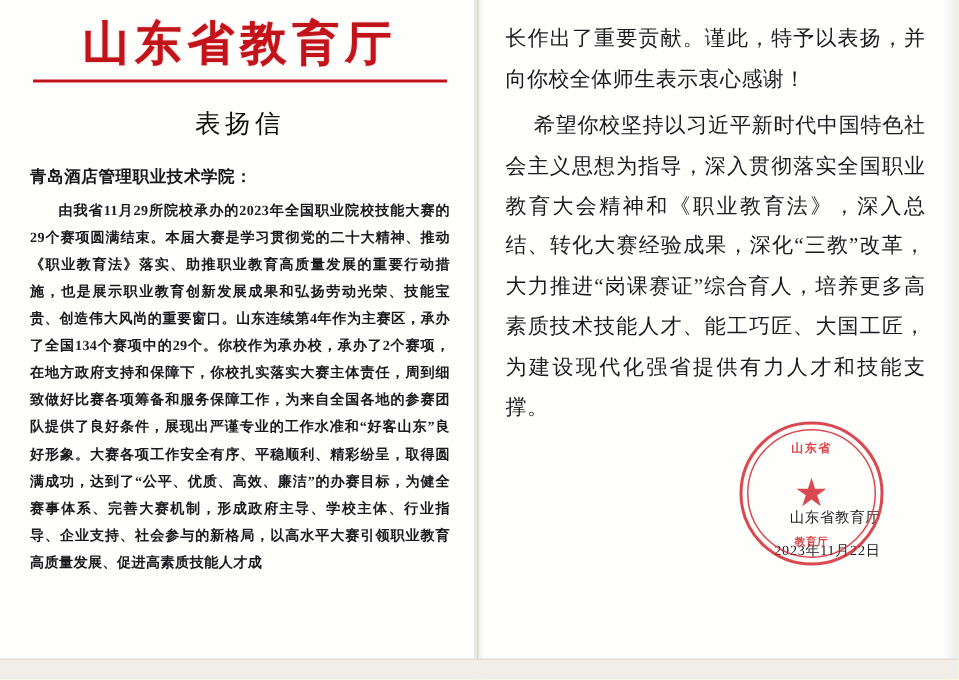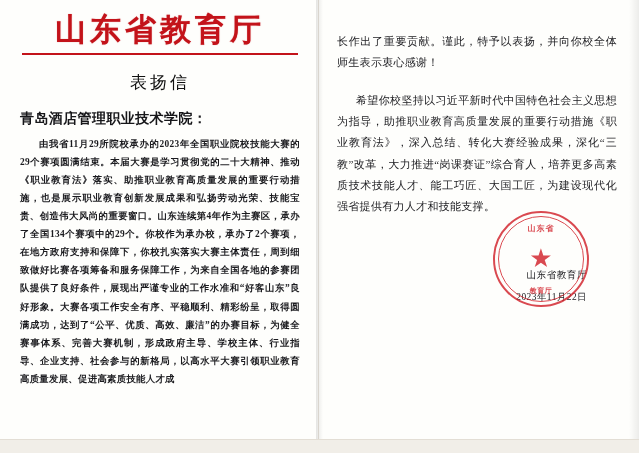--- a/index.html
+++ b/index.html
@@ -61,44 +61,44 @@
   .doc-title {
     text-align: center;
     font-size: 17px;
     font-weight: normal;
     color: #111;
     letter-spacing: 3px;
     margin: 10px 0 16px 0;
     font-family: "DejaVu Serif", serif;
   }
   .salutation {
-    font-size: 14px;
+    font-size: 11px;
     color: #17171a;
     font-weight: bold;
     margin: 0 0 7px 0;
     letter-spacing: 0.4px;
   }
   p.body-text {
     font-size: 9.4px;
     line-height: 1.92;
     color: #1b1b1f;
     margin: 0 0 3px 0;
     text-align: justify;
     text-justify: inter-ideograph;
     letter-spacing: 0.3px;
     font-weight: bold;
   }
   p.indent {
     text-indent: 19px;
   }
   .right-tail {
-    font-size: 11px;
+    font-size: 14px;
     line-height: 1.92;
     color: #1b1b1f;
-    margin: 17px 0 4px 0;
+    margin: 0 0 4px 0;
     text-align: justify;
     letter-spacing: 0.3px;
   }
   .signature-block {
     margin-top: 52px;
     text-align: right;
     padding-right: 30px;
     position: relative;
   }
   .sign-org {
@@ -186,21 +186,21 @@
       <div class="doc-title">表扬信</div>
 
       <div class="salutation">青岛酒店管理职业技术学院：</div>
 
       <p class="body-text indent">由我省11月29所院校承办的2023年全国职业院校技能大赛的29个赛项圆满结束。本届大赛是学习贯彻党的二十大精神、推动《职业教育法》落实、助推职业教育高质量发展的重要行动措施，也是展示职业教育创新发展成果和弘扬劳动光荣、技能宝贵、创造伟大风尚的重要窗口。山东连续第4年作为主赛区，承办了全国134个赛项中的29个。你校作为承办校，承办了2个赛项，在地方政府支持和保障下，你校扎实落实大赛主体责任，周到细致做好比赛各项筹备和服务保障工作，为来自全国各地的参赛团队提供了良好条件，展现出严谨专业的工作水准和“好客山东”良好形象。大赛各项工作安全有序、平稳顺利、精彩纷呈，取得圆满成功，达到了“公平、优质、高效、廉洁”的办赛目标，为健全赛事体系、完善大赛机制，形成政府主导、学校主体、行业指导、企业支持、社会参与的新格局，以高水平大赛引领职业教育高质量发展、促进高素质技能人才成</p>
     </div>
 
     <div class="col col-right">
       <p class="right-tail">长作出了重要贡献。谨此，特予以表扬，并向你校全体师生表示衷心感谢！</p>
 
-      <p class="right-tail" style="text-indent:19px;">希望你校坚持以习近平新时代中国特色社会主义思想为指导，助推职业教育高质量发展的重要行动措施《职业教育法》，深入总结、转化大赛经验成果，深化“三教”改革，大力推进“岗课赛证”综合育人，培养更多高素质技术技能人才、能工巧匠、大国工匠，为建设现代化强省提供有力人才和技能支撑。</p>
+      <p class="right-tail" style="text-indent:19px;">希望你校坚持以习近平新时代中国特色社会主义思想为指导，深入贯彻落实全国职业教育大会精神和《职业教育法》，深入总结、转化大赛经验成果，深化“三教”改革，大力推进“岗课赛证”综合育人，培养更多高素质技术技能人才、能工巧匠、大国工匠，为建设现代化强省提供有力人才和技能支撑。</p>
 
       <div class="signature-block">
         <div class="seal">
           <div class="seal-inner"></div>
           <div class="seal-text-top">山东省</div>
           <div class="seal-star">★</div>
           <div class="seal-text-bottom">教育厅</div>
         </div>
         <div class="sign-org">山东省教育厅</div>
         <div class="sign-date">2023年11月22日</div>

